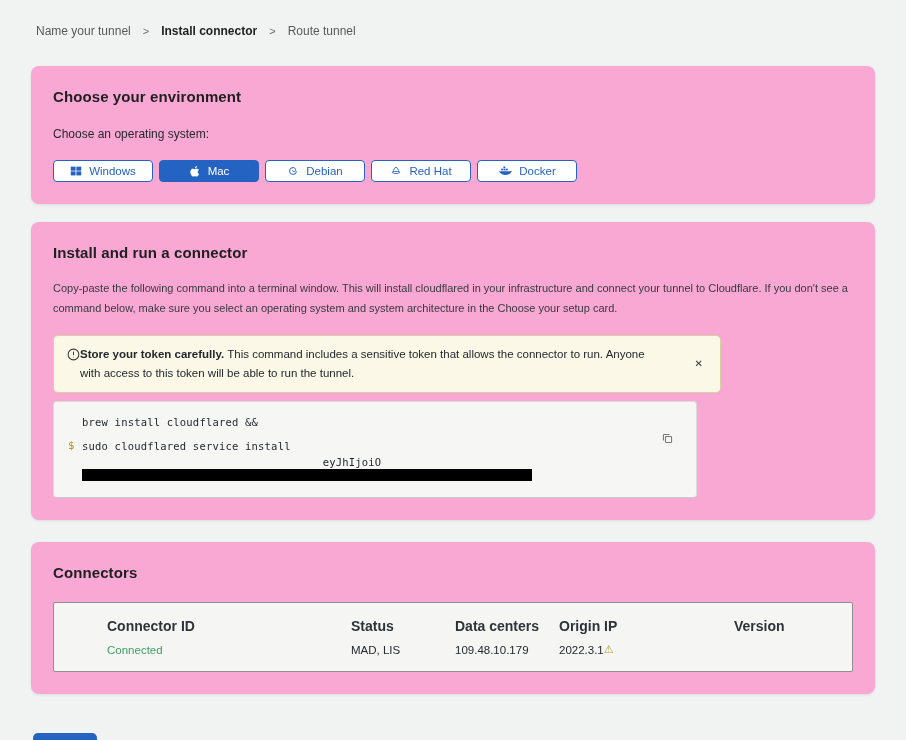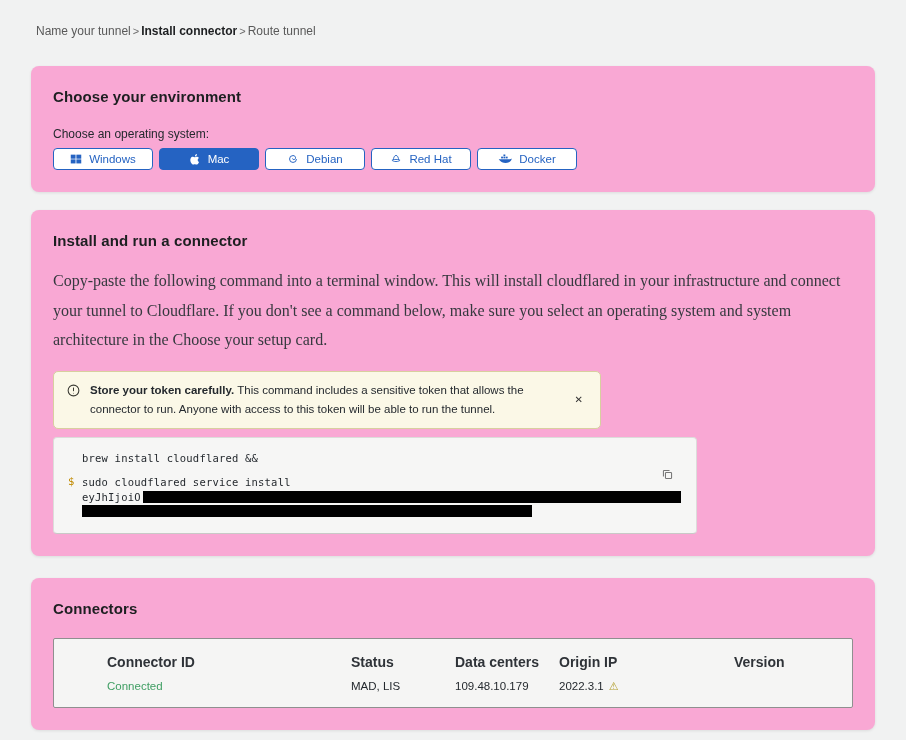--- a/index.html
+++ b/index.html
@@ -10,21 +10,21 @@
     color: #24292e;
     overflow: hidden;
   }
   
   .breadcrumb {
     padding: 24px 0 0 36px;
     font-size: 12px;
     color: #595959;
     display: flex;
     align-items: center;
-    gap: 2px;
+    gap: 12px;
   }
   .breadcrumb .step { cursor: default; }
   .breadcrumb .step.active { font-weight: 700; color: #1d1f21; }
   .breadcrumb .sep { color: #6b6b6b; font-size: 11px; }
 
   
   .card {
     margin: 0 31px;
     background: #f9a8d4;
     border-radius: 8px;
@@ -35,54 +35,52 @@
     font-size: 15px;
     font-weight: 700;
     color: #1d1f21;
     letter-spacing: .1px;
   }
   #card-environment { margin-top: 28px; }
   #card-install { margin-top: 18px; }
   #card-connectors { margin-top: 22px; }
 
   
-  .os-label { font-size: 12px; color: #24292e; margin-top: 22px; margin-bottom: 7px; }
+  .os-label { font-size: 12px; color: #24292e; margin-top: 22px; margin-bottom: 19px; }
   .os-row { display: flex; gap: 6px; }
   .os-btn {
     width: 100px; height: 22px;
     display: flex; align-items: center; justify-content: center; gap: 7px;
     background: #ffffff;
     border: 1px solid #2563c2;
     border-radius: 4px;
     color: #2563c2;
     font-size: 11.5px;
     font-family: "Liberation Sans", sans-serif;
     cursor: pointer;
   }
   .os-btn svg { display: block; }
   .os-btn.selected { background: #2563c2; color: #ffffff; }
 
   
   .install-desc {
-    font-size: 16px;
+    font-size: 11px;
     line-height: 1.85;
     color: #36393f;
     margin-top: 17px;
     margin-bottom: 16px;
     max-width: 800px;
-    font-family: Liberation Serif, serif;
   }
   .warning-banner {
-    width: 548px;
+    width: 668px;
     background: #fbf8e7;
     border: 1px solid #d8cf9f;
     border-radius: 5px;
     padding: 9px 13px;
     display: flex;
-    gap: 10px;
     font-size: 11.5px;
     line-height: 1.65;
     color: #24292e;
   }
   .warning-banner .icon-wrap { padding-top: 3px; flex: 0 0 auto; }
   .warning-banner .msg { max-width: 580px; }
   .warning-banner .msg b { font-weight: 700; }
   .warning-close {
     margin-left: auto;
     align-self: center;
@@ -102,21 +100,21 @@
     border-radius: 4px;
     padding: 14px 14px 13px 14px;
     font-family: "DejaVu Sans Mono", monospace;
     font-size: 10.5px;
     color: #24292e;
   }
   .code-line-1 { margin-left: 14px; margin-bottom: 11px; letter-spacing: .2px; }
   .prompt-row { display: flex; }
   .prompt { width: 14px; color: #c08a00; flex: 0 0 auto; }
   .cmd-lines { line-height: 1.35; letter-spacing: .2px; }
-  .token-line { display: flex; align-items: center; height: 13px; margin-top: 2px; }
+  .token-line { display: flex; align-items: center; height: 13px; margin-top: 2px; flex-direction: column; }
   .redact { background: #000; height: 12px; display: inline-block; }
   .redact-1 { width: 538px; margin-left: 2px; }
   .redact-2 { width: 450px; margin-top: 1px; }
   .copy-btn {
     position: absolute;
     right: 22px; top: 30px;
     background: none; border: none; cursor: pointer; padding: 0;
   }
 
   
@@ -127,21 +125,21 @@
     border-radius: 2px;
     padding: 15px 20px 15px 53px;
     display: grid;
     grid-template-columns: 244px 104px 104px 175px auto;
     row-gap: 10px;
     align-items: center;
   }
   .th { font-size: 14px; font-weight: 700; color: #2f3338; }
   .td { font-size: 11.5px; color: #24292e; }
   .td.status { color: #3f9e63; }
-  .version-cell { display: flex; align-items: center; gap: 5px; }
+  .version-cell { display: flex; align-items: center; }
   .version-warning { color: #b3a02f; font-size: 11px; line-height: 1; }
 
   
   .next-btn {
     margin: 39px 0 0 33px;
     width: 64px; height: 29px;
     background: #2563c2;
     border: none;
     border-radius: 5px;
     color: #ffffff;

